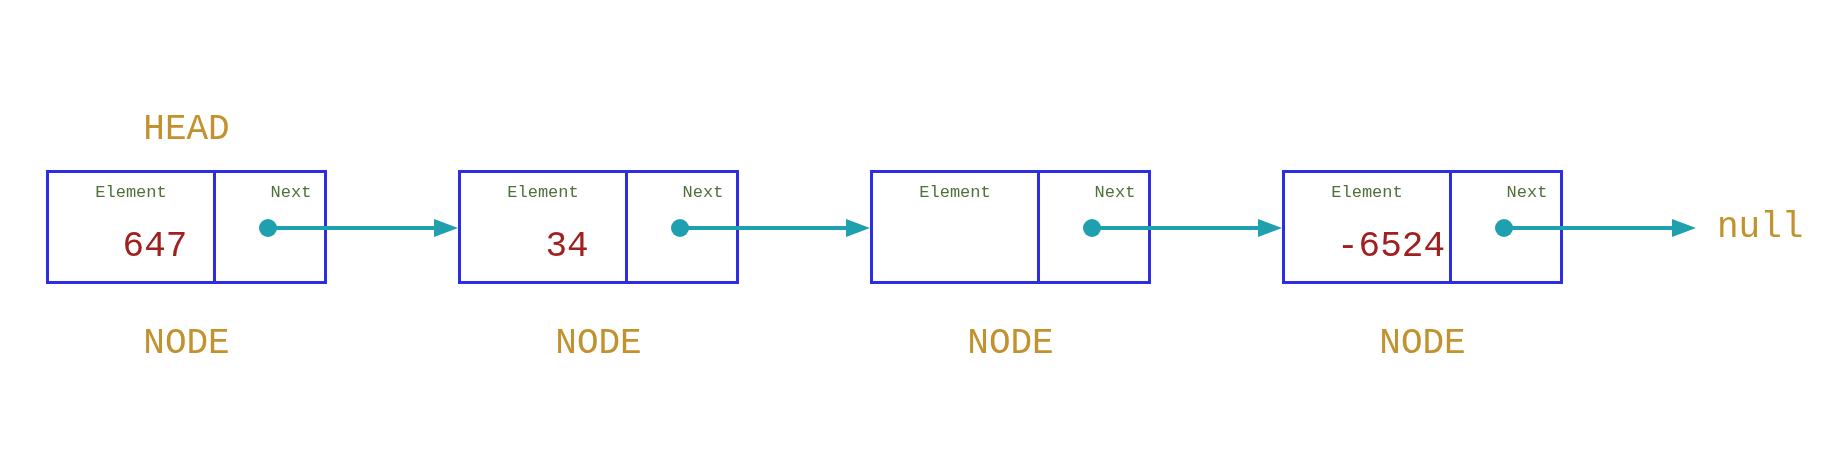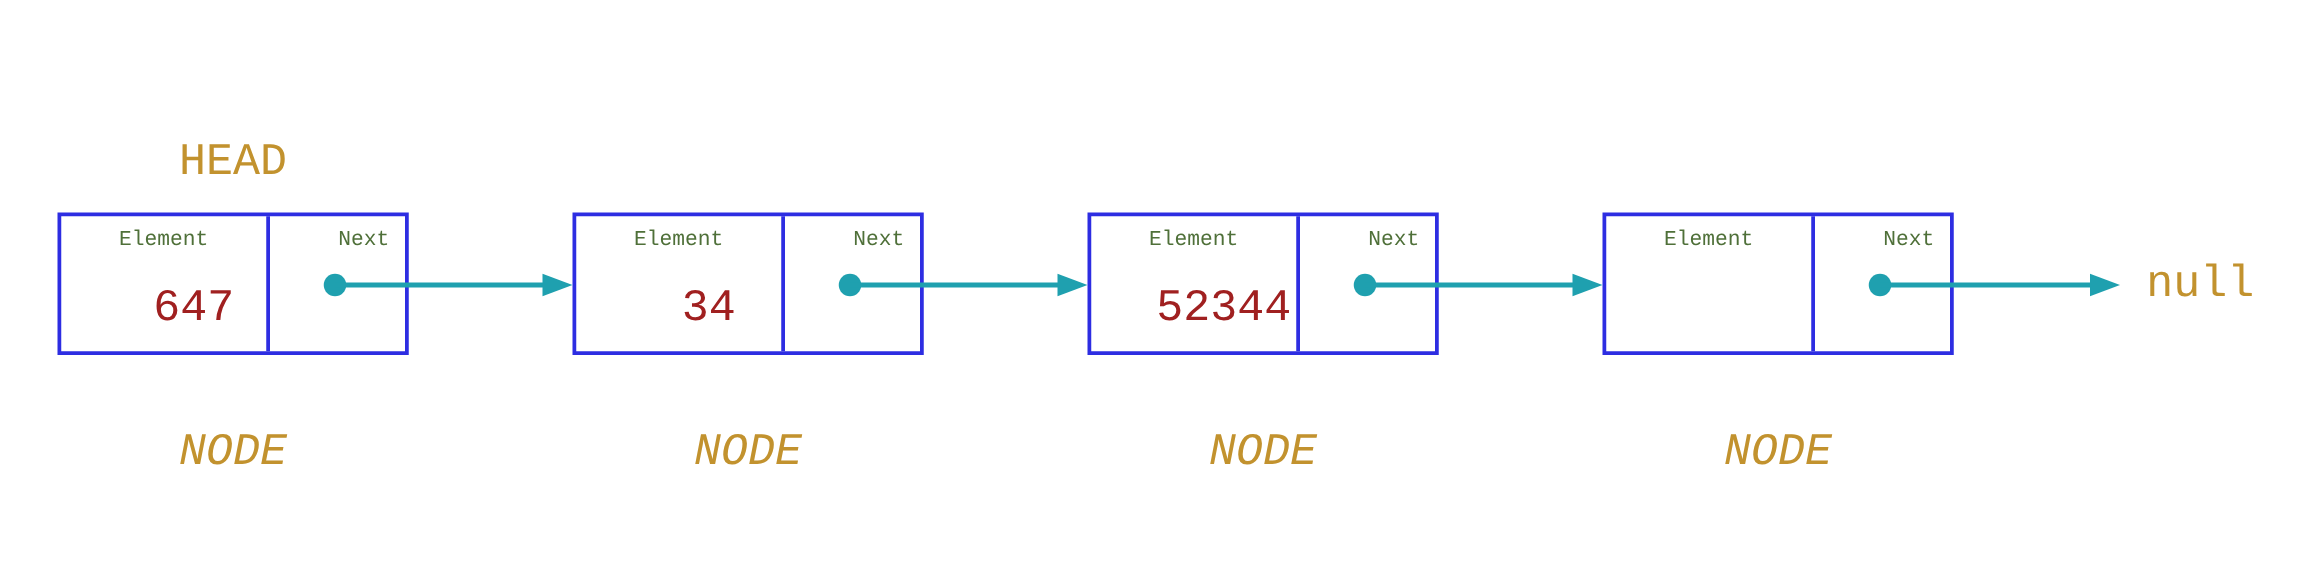--- a/index.html
+++ b/index.html
@@ -56,27 +56,26 @@
   }
   .element-value {
     margin-top: 22px;
     font-size: 36px;
     line-height: 44px;
     color: var(--value-text);
     margin-left: 48px;
   }
   .node-caption {
     position: absolute;
-    top: 340px;
+    top: 322px;
     width: 281px;
     text-align: center;
     font-size: 36px;
     line-height: 44px;
     color: var(--label-gold);
-    font-style: italic;
   }
   .null-label {
     position: absolute;
     top: 206px;
     left: 1706px;
     font-size: 36px;
     line-height: 44px;
     color: var(--label-gold);
     margin-left: 11px;
   }
@@ -116,31 +115,31 @@
     </div>
     <div class="cell cell-next">
       <div class="field-label">Next</div>
     </div>
   </div>
   <div class="node-caption" style="left:458px">NODE</div>
 
   <div class="node-box" style="left:870px">
     <div class="cell cell-element">
       <div class="field-label">Element</div>
-      <div class="element-value">52344</div>
     </div>
     <div class="cell cell-next">
       <div class="field-label">Next</div>
     </div>
   </div>
   <div class="node-caption" style="left:870px">NODE</div>
 
   <div class="node-box" style="left:1282px">
     <div class="cell cell-element">
       <div class="field-label">Element</div>
+      <div class="element-value">-6524</div>
     </div>
     <div class="cell cell-next">
       <div class="field-label">Next</div>
     </div>
   </div>
   <div class="node-caption" style="left:1282px">NODE</div>
 
   <div class="null-label">null</div>
 
   <svg class="links-overlay" viewBox="0 0 1847 461">

